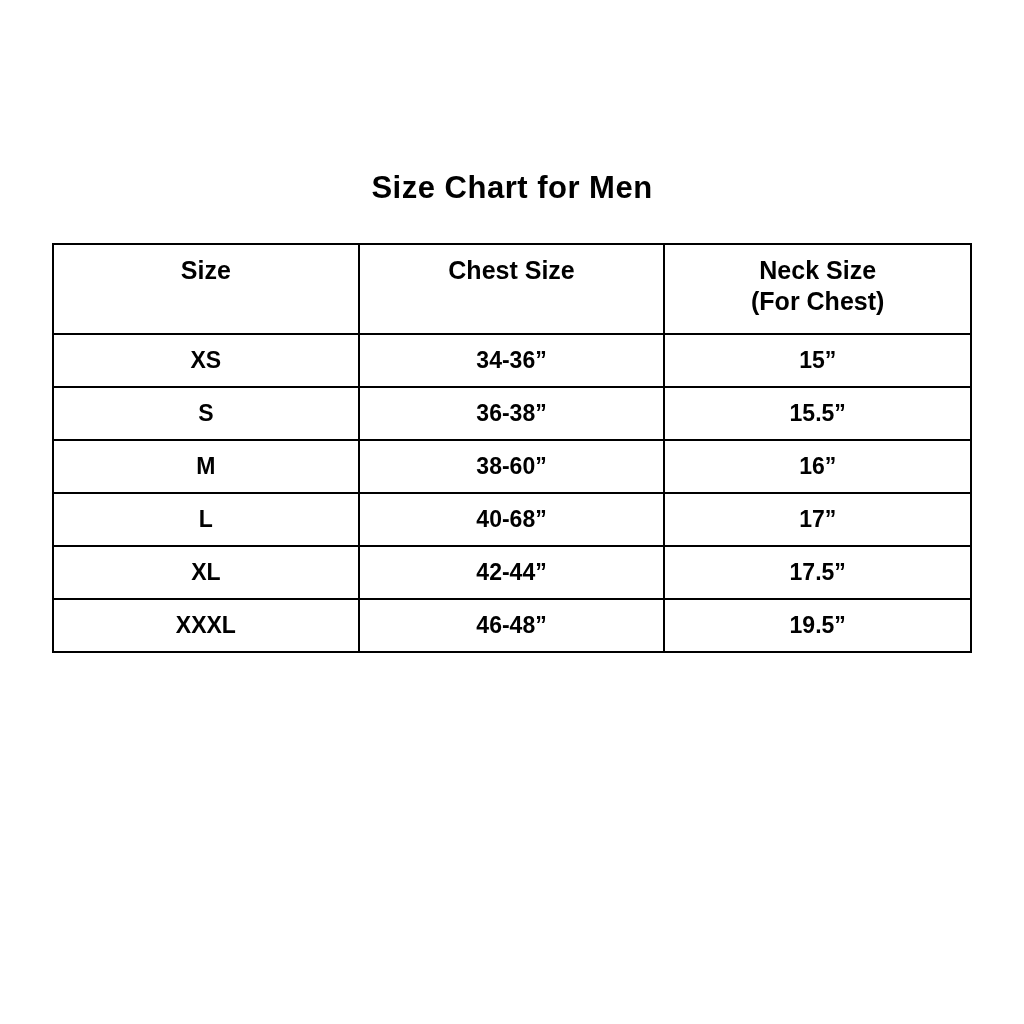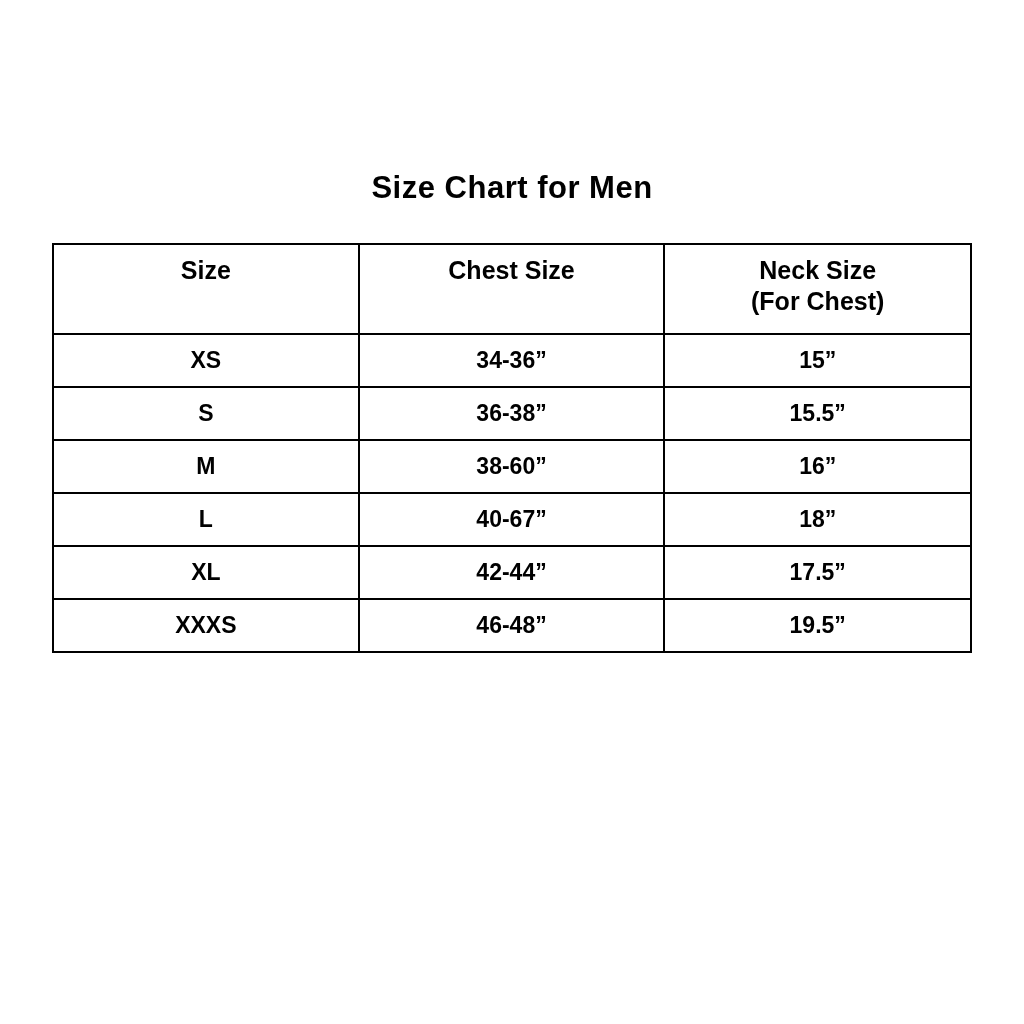--- a/index.html
+++ b/index.html
@@ -96,29 +96,29 @@
           <td>36-38”</td>
           <td>15.5”</td>
         </tr>
         <tr>
           <td>M</td>
           <td>38-60”</td>
           <td>16”</td>
         </tr>
         <tr>
           <td>L</td>
-          <td>40-67”</td>
-          <td>18”</td>
+          <td>40-68”</td>
+          <td>17”</td>
         </tr>
         <tr>
           <td>XL</td>
           <td>42-44”</td>
           <td>17.5”</td>
         </tr>
         <tr>
-          <td>XXXS</td>
+          <td>XXXL</td>
           <td>46-48”</td>
           <td>19.5”</td>
         </tr>
       </tbody>
   </table>
 
 </div>
 
 </body></html>

